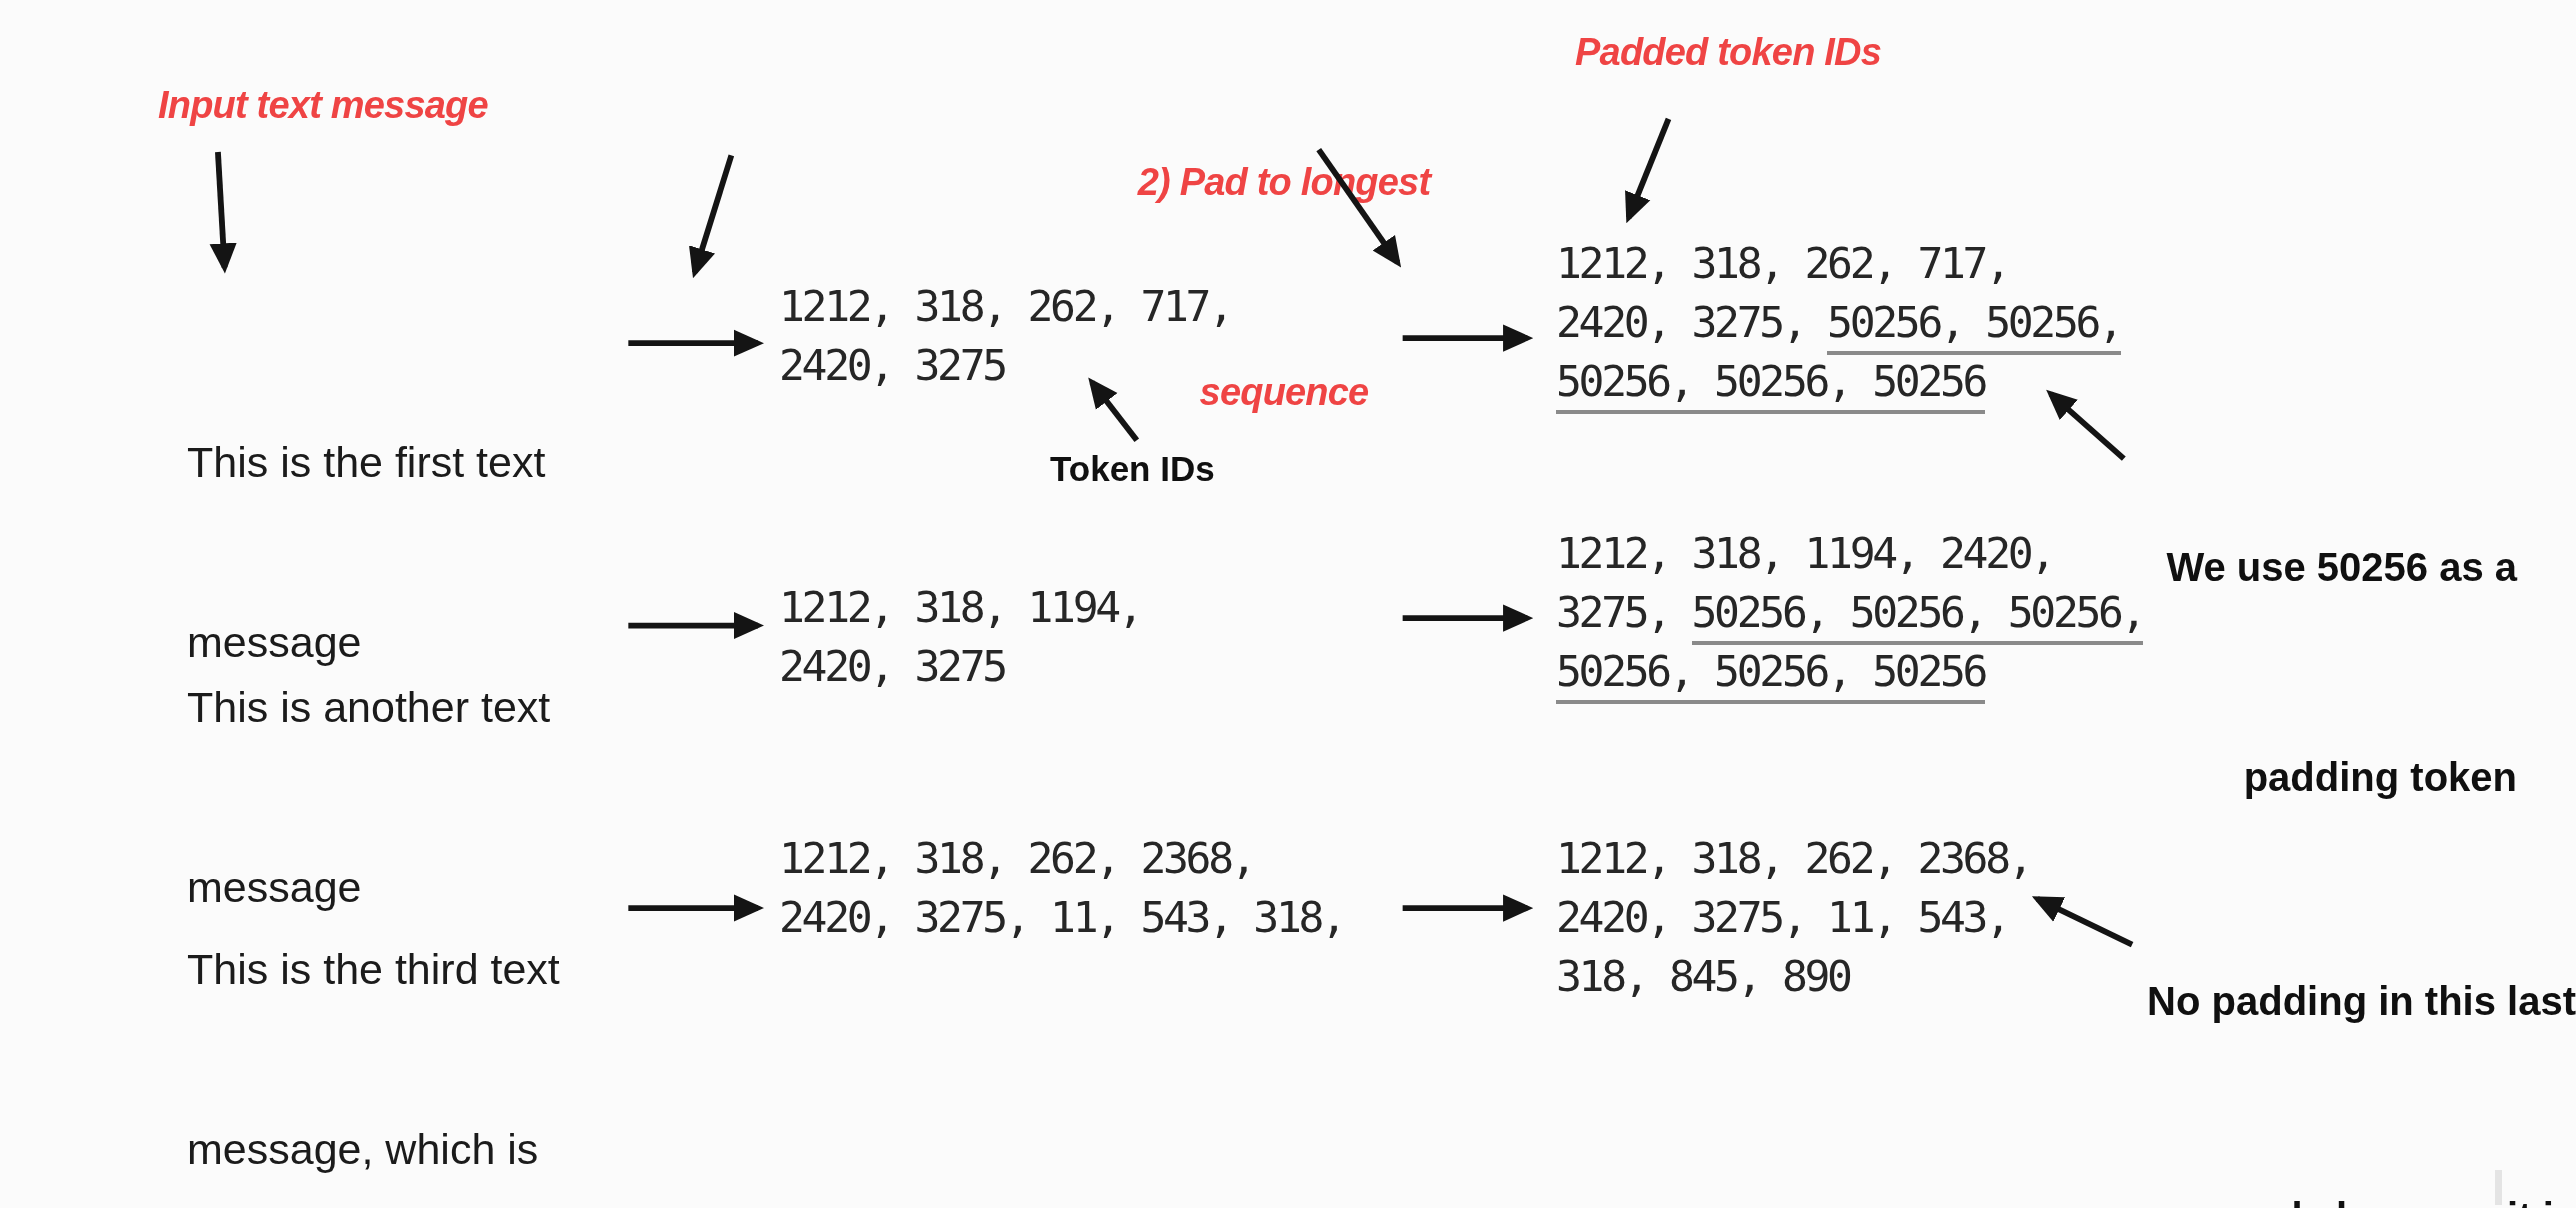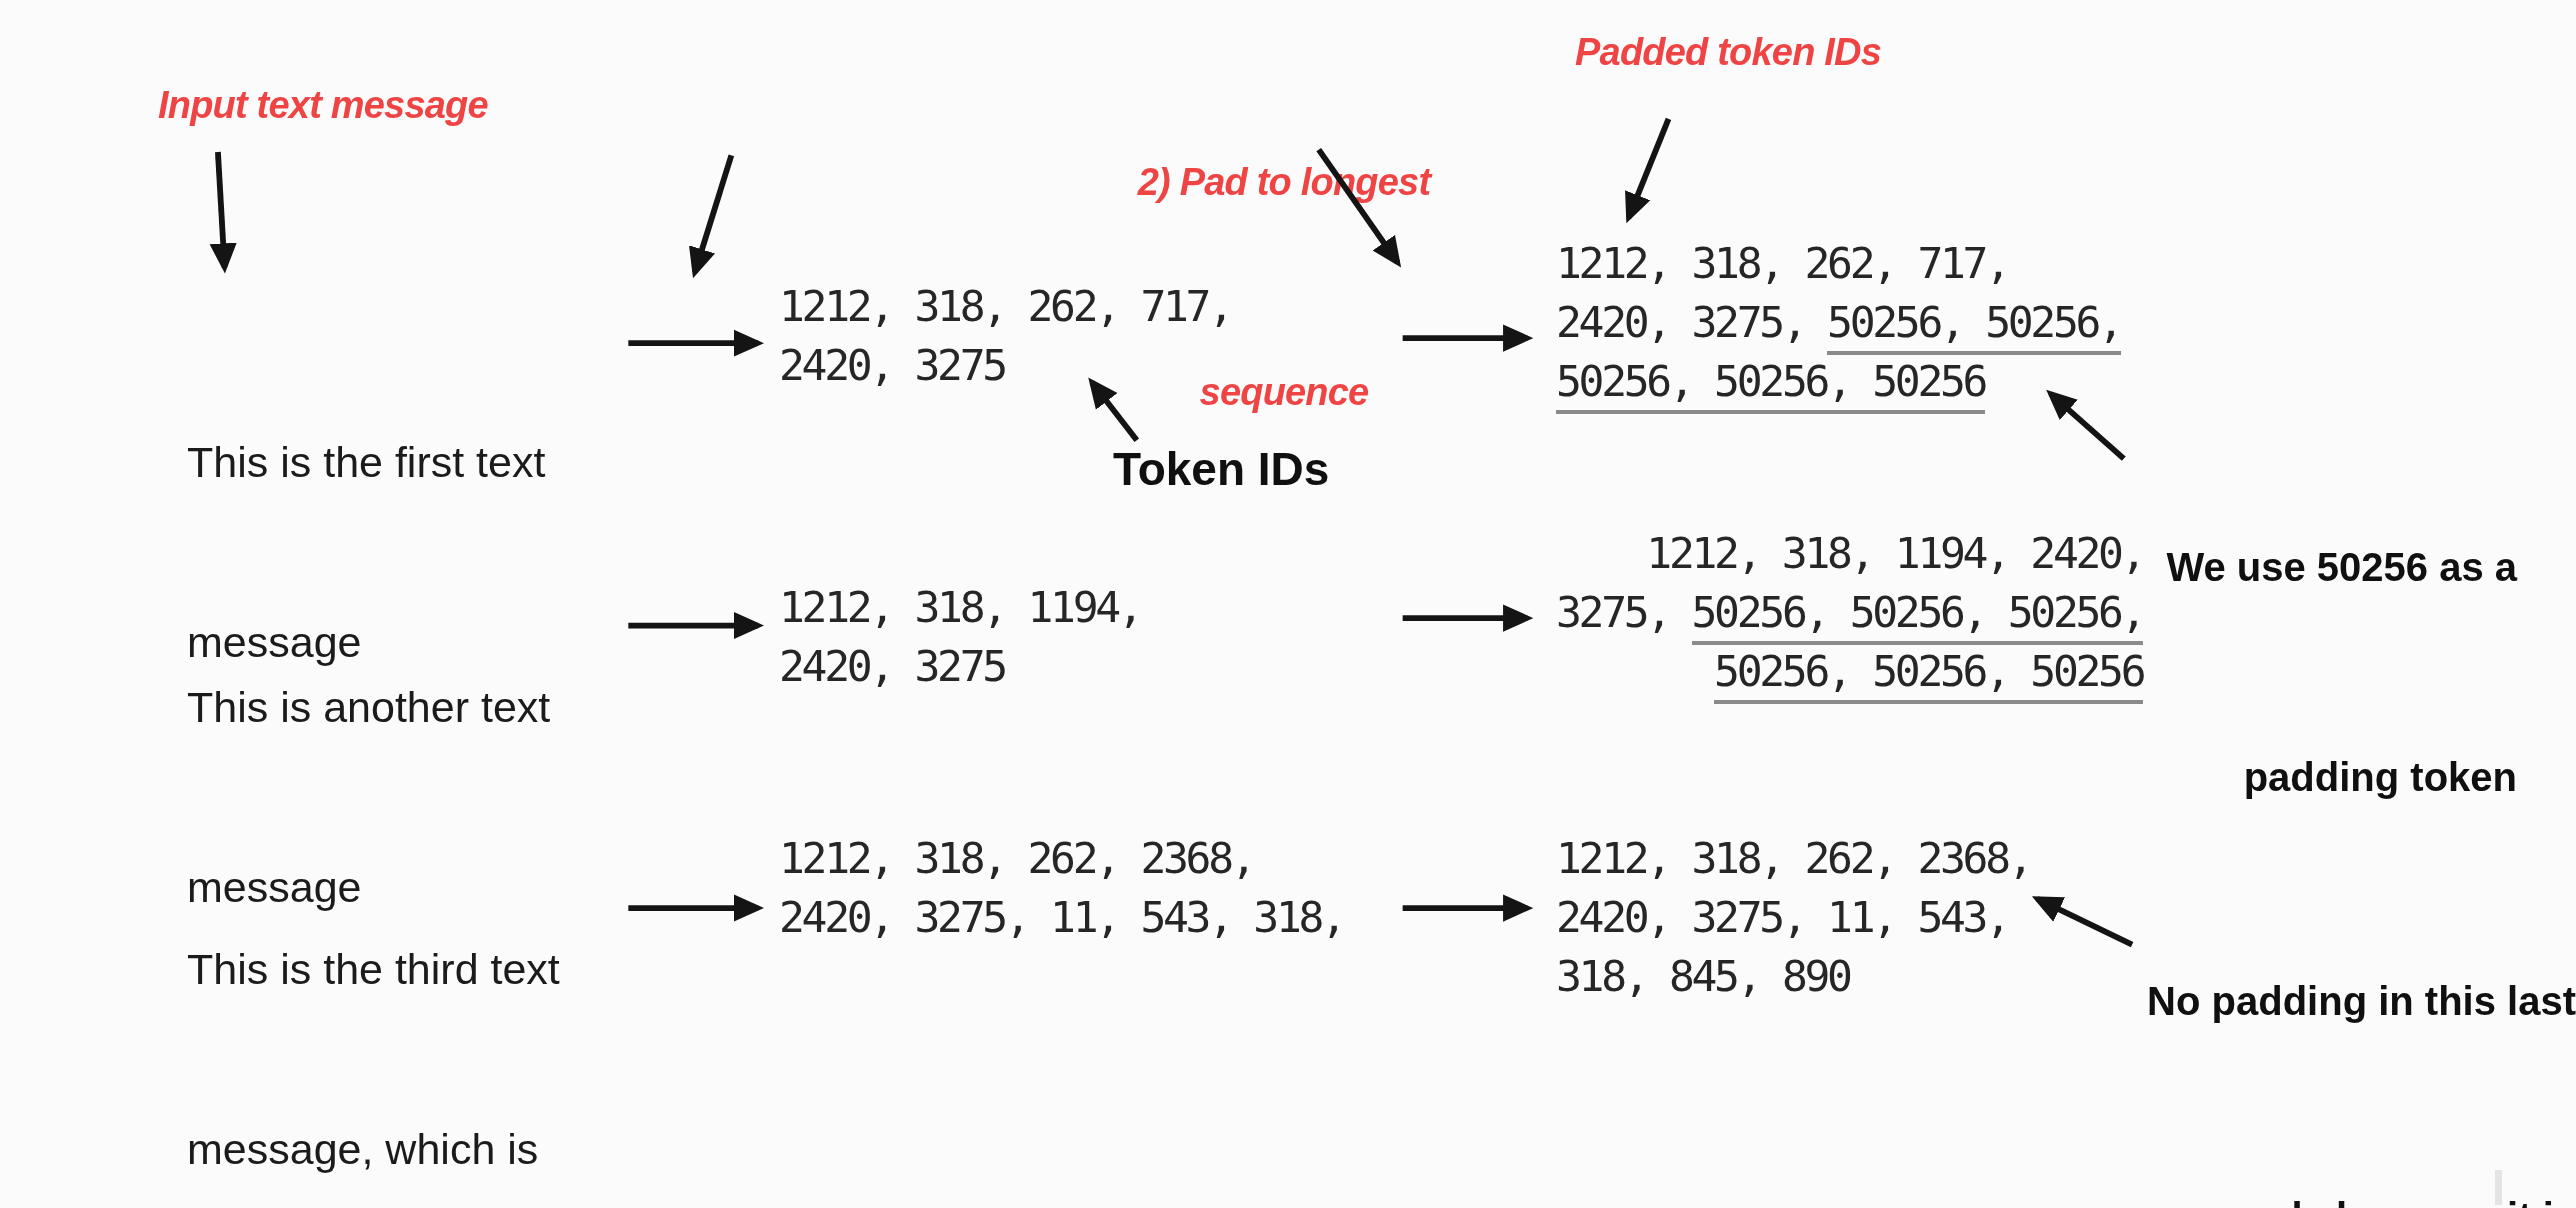--- a/index.html
+++ b/index.html
@@ -69,42 +69,42 @@
   </div>
 
   <div class="msg" style="left:187px; top:557px;">
     <div>This is another text</div>
     <div>message</div>
   </div>
   <div class="mono" style="left:779px; top:578px;">
     <div class="mono-line"><span>1212, 318, 1194,</span></div>
     <div class="mono-line"><span>2420, 3275</span></div>
   </div>
-  <div class="mono" style="left:1556px; top:524px;text-align:right;">
+  <div class="mono" style="left:1556px; top:524px;">
     <div class="mono-line"><span>1212, 318, 1194, 2420,</span></div>
     <div class="mono-line"><span>3275, </span><span class="u">50256, 50256, 50256,</span></div>
     <div class="mono-line"><span class="u">50256, 50256, 50256</span></div>
   </div>
 
   <div class="msg" style="left:187px; top:819px;">
     <div>This is the third text</div>
     <div>message, which is</div>
     
   </div>
   <div class="mono" style="left:779px; top:829px;">
     <div class="mono-line"><span>1212, 318, 262, 2368,</span></div>
     <div class="mono-line"><span>2420, 3275, 11, 543, 318,</span></div>
   </div>
   <div class="mono" style="left:1556px; top:829px;">
     <div class="mono-line"><span>1212, 318, 262, 2368,</span></div>
     <div class="mono-line"><span>2420, 3275, 11, 543,</span></div>
     <div class="mono-line"><span>318, 845, 890</span></div>
   </div>
 
-  <div class="ann" style="left:1113px; top:434px; font-size:46px;">Token IDs</div>
+  <div class="ann" style="left:1050px; top:434px; font-size:35px;">Token IDs</div>
 
   <div class="ann center" style="left:2102px; top:392px; width:415px;">
     <div>We use 50256 as a</div>
     <div>padding token</div>
   </div>
 
   <div class="ann center ann-3" style="left:2127px; top:821px; width:449px;">
     <div>No padding in this last</div>
     <div>example because it is</div>
     

